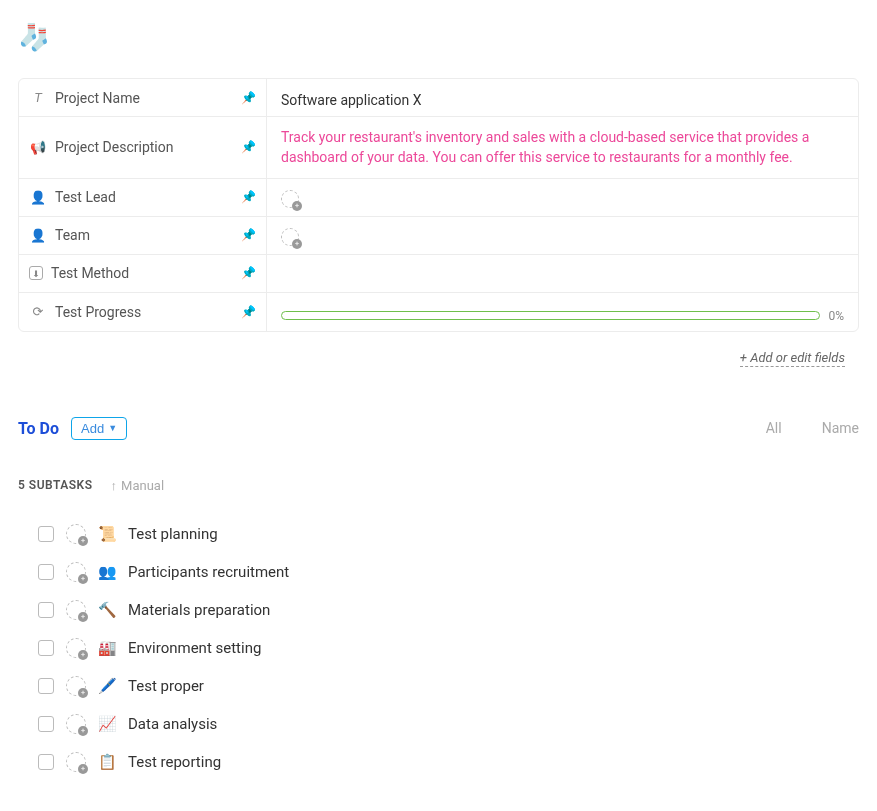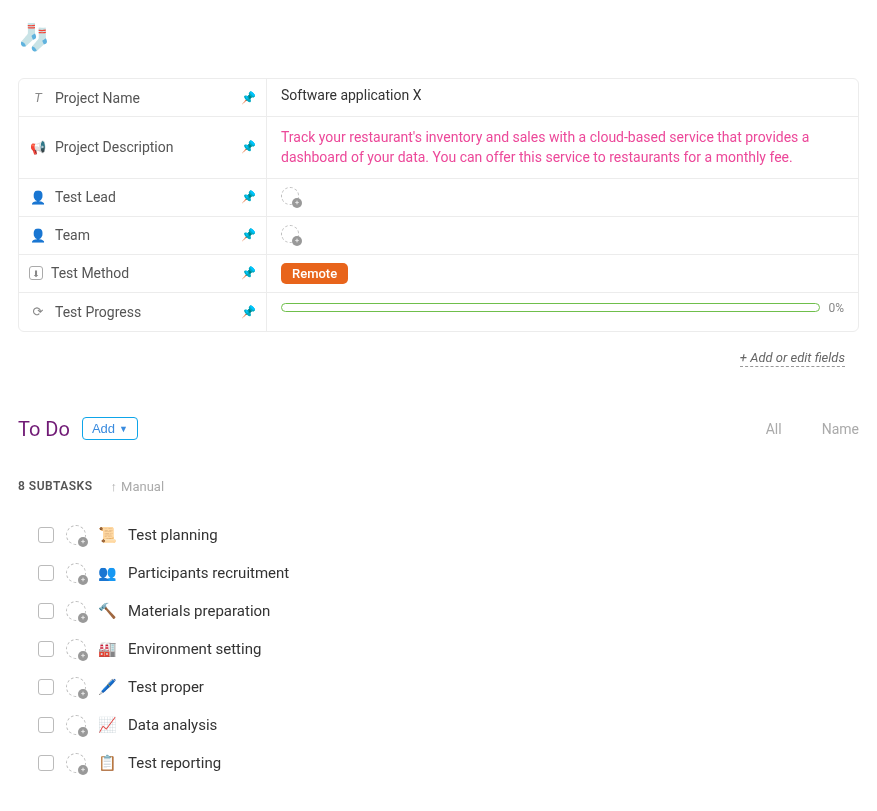--- a/index.html
+++ b/index.html
@@ -66,21 +66,21 @@
     transform: translateY(-50%);
     color: #2aa8e0;
     font-size: 12px;
   }
   .field-value {
     flex: 1;
     padding: 8px 14px;
     font-size: 14px;
     color: #333;
     display: flex;
-    align-items: flex-start;
+    align-items: flex-end;
   }
   .desc-value {
     line-height: 1.45;
     color: #ec4899;
     padding-top: 10px;
     padding-bottom: 10px;
     align-items: flex-start;
   }
 
   
@@ -154,23 +154,23 @@
   }
 
   
   .todo-header {
     display: flex;
     align-items: center;
     gap: 12px;
     margin-bottom: 10px;
   }
   .todo-title {
-    font-size: 20px;
-    font-weight: 400;
-    color: #701a75;
+    font-size: 16px;
+    font-weight: 700;
+    color: #1d4ed8;
   }
   .add-btn {
     border: 1px solid #0ea5e9;
     color: #3a8bde;
     background: #fff;
     font-size: 13px;
     padding: 3px 9px;
     border-radius: 4px;
     display: inline-flex;
     align-items: center;
@@ -297,23 +297,20 @@
       <div class="field-value">
         <div class="unassigned"></div>
       </div>
     </div>
     <div class="field-row">
       <div class="field-label">
         <span class="ficon" style="border: 1px solid rgb(170, 170, 170); border-radius: 3px; font-size: 9px; line-height: 14px; height: 14px; width: 14px;">⬇</span>
         <span>Test Method</span>
         <span class="pin" style="filter: hue-rotate(180deg) saturate(2);">📌</span>
       </div>
-      <div class="field-value">
-        <span class="badge">Remote</span>
-      </div>
     </div>
     <div class="field-row">
       <div class="field-label">
         <span class="ficon">⟳</span>
         <span>Test Progress</span>
         <span class="pin" style="filter: hue-rotate(180deg) saturate(2);">📌</span>
       </div>
       <div class="field-value">
         <div class="progress-wrap">
           <div class="progress-bar"></div>
@@ -335,21 +332,21 @@
     <span>Add</span>
     <span class="caret">▼</span>
   </button>
   <div class="todo-filters">
     <span>All</span>
     <span>Name</span>
   </div>
 </div>
 
 <div class="subtask-meta">
-  <span class="count">8 SUBTASKS</span>
+  <span class="count">5 SUBTASKS</span>
   <span class="sort-btn">
     <span>↑</span>
     <span>Manual</span>
   </span>
 </div>
 
 <div class="subtask-list" id="subtask-list">
     <div class="subtask">
       <div class="checkbox"></div>
       <div class="assignee-ph"></div>

